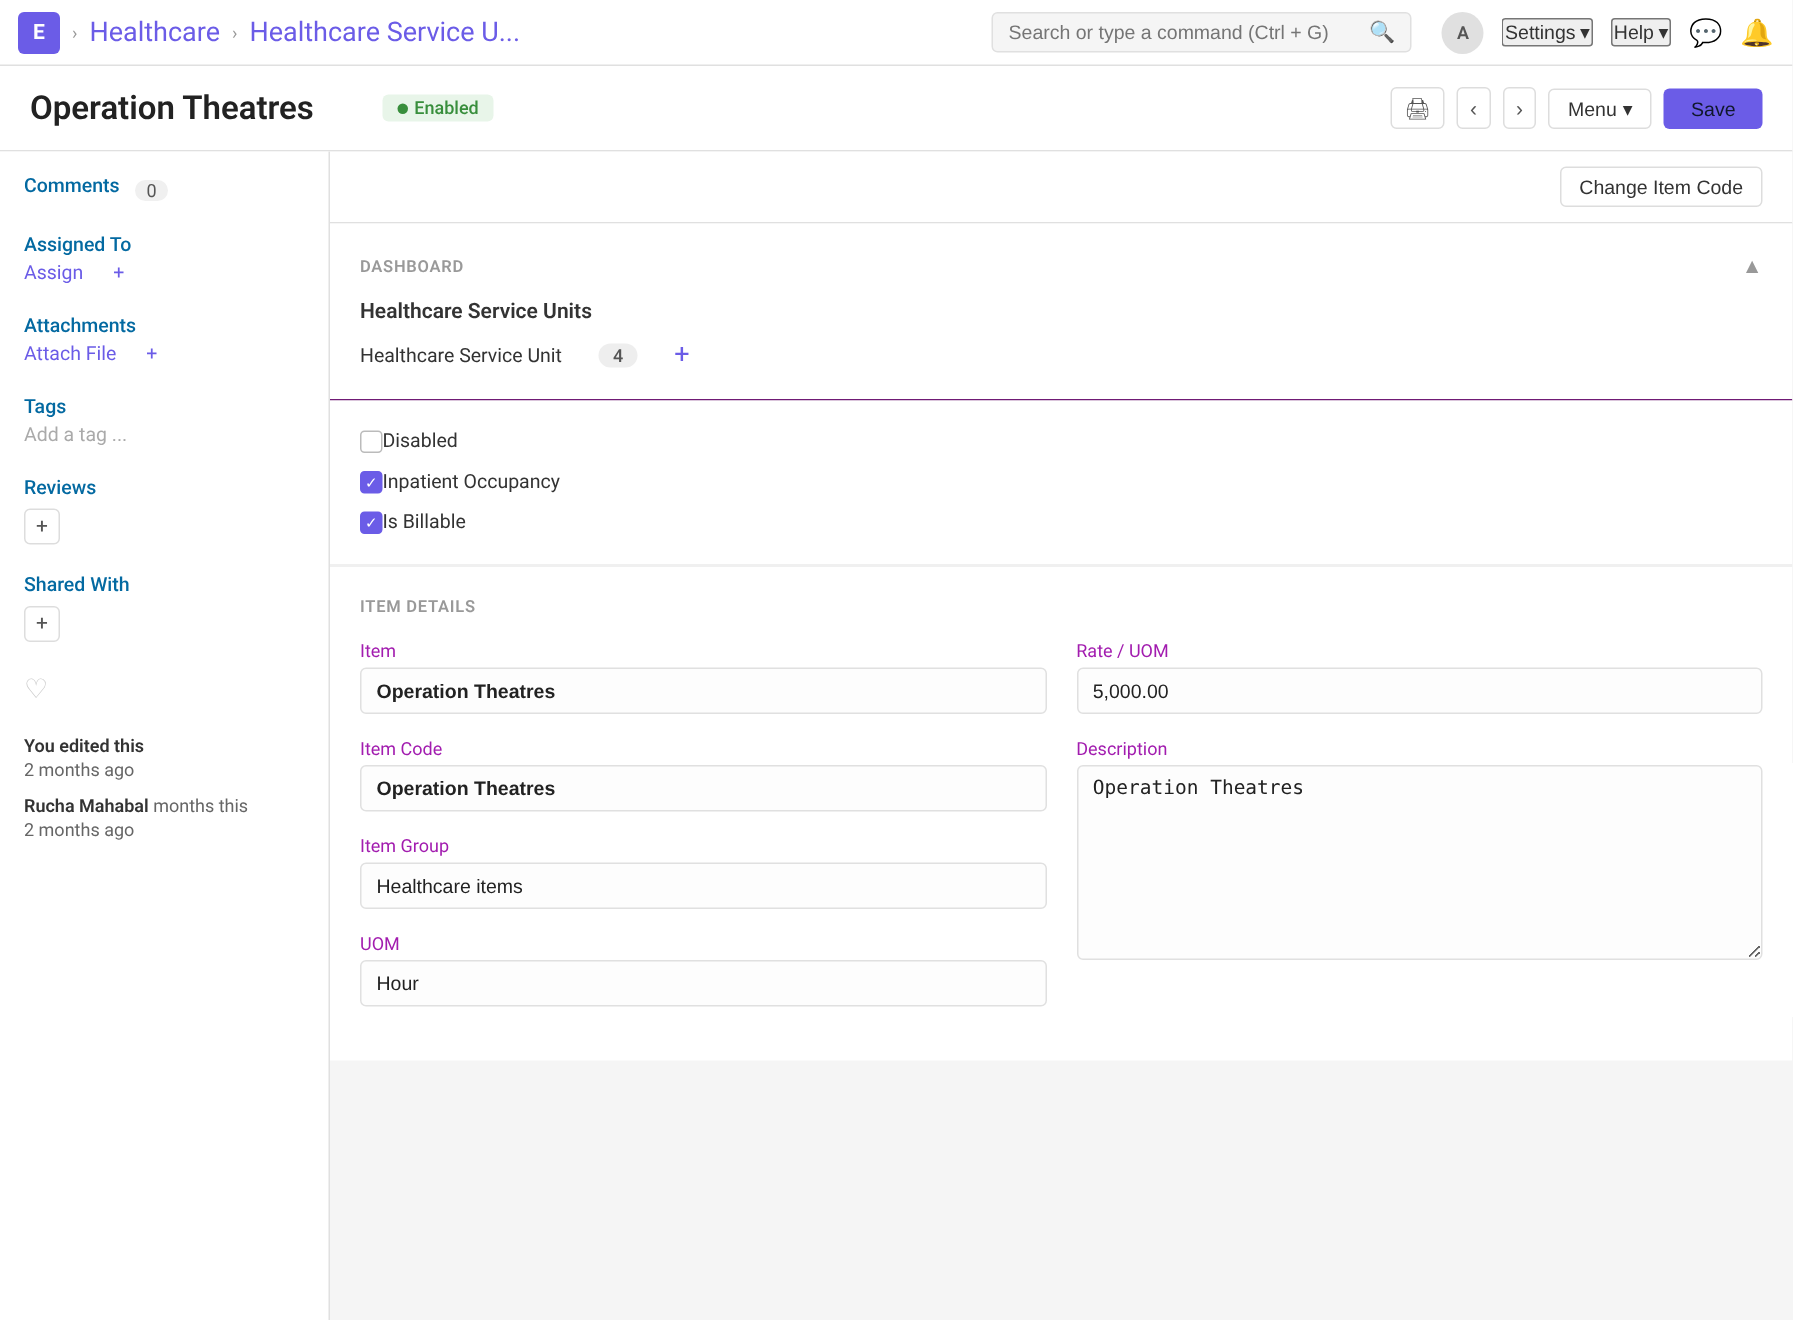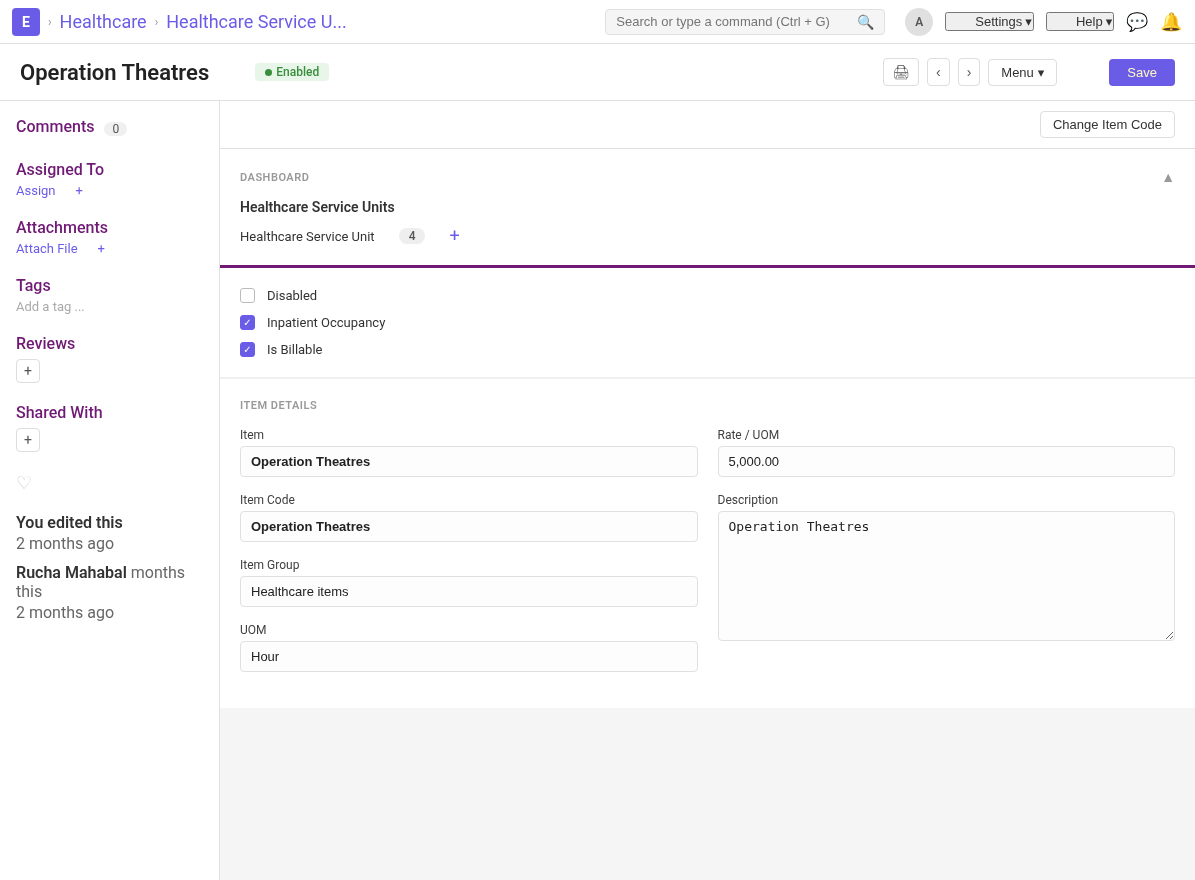--- a/index.html
+++ b/index.html
@@ -24,60 +24,60 @@
     }
     .nav-search input {
       border: none; background: transparent; outline: none; font-size: 13px; color: #666; width: 100%;
     }
     .nav-search-icon { color: #999; font-size: 14px; }
     .nav-right { display: flex; align-items: center; gap: 12px; margin-left: 12px; }
     .nav-avatar {
       width: 28px; height: 28px; background: #e0e0e0; border-radius: 50%;
       display: flex; align-items: center; justify-content: center; font-size: 12px; font-weight: 600; color: #555;
     }
-    .nav-btn { font-size: 13px; color: #333; cursor: pointer; display: flex; align-items: center; gap: 3px; padding-left: 28px; }
+    .nav-btn { font-size: 13px; color: #333; cursor: pointer; display: flex; align-items: center; gap: 3px; }
     .nav-icon-btn { font-size: 18px; color: #666; cursor: pointer; }
 
     
     .page-header {
       display: flex; align-items: center; justify-content: space-between;
       background: #fff; padding: 14px 20px; border-bottom: 1px solid #e0e0e0;
     }
     .page-title-row { display: flex; align-items: center; gap: 10px; }
     .page-title { font-size: 22px; font-weight: 600; color: #222; }
     .status-badge {
       background: #e8f5e9; color: #388e3c; border-radius: 4px;
       padding: 2px 10px; font-size: 12px; font-weight: 500; display: flex; align-items: center; gap: 4px; margin-left: 36px;
     }
     .status-dot { width: 7px; height: 7px; border-radius: 50%; background: #388e3c; }
     .header-actions { display: flex; align-items: center; gap: 8px; }
     .btn-icon { background: none; border: 1px solid #ddd; border-radius: 4px; padding: 5px 8px; cursor: pointer; color: #555; font-size: 14px; }
     .btn-menu { background: none; border: 1px solid #ddd; border-radius: 4px; padding: 5px 12px; cursor: pointer; color: #333; font-size: 13px; display: flex; align-items: center; gap: 4px; }
-    .btn-save { background: #6b5ce7; color: #fef9c3; border: none; border-radius: 4px; padding: 6px 18px; font-size: 13px; cursor: pointer; font-weight: 500; margin-left: 44px; }
+    .btn-save { background: #6b5ce7; color: #0f172a; border: none; border-radius: 4px; padding: 6px 18px; font-size: 13px; cursor: pointer; font-weight: 500; }
 
     
     .main-layout { display: flex; height: calc(880px - 44px - 54px); }
 
     
     .sidebar {
       width: 220px; flex-shrink: 0; background: #fff; border-right: 1px solid #e0e0e0;
       padding: 16px; overflow-y: auto;
     }
     .sidebar-section { margin-bottom: 20px; }
-    .sidebar-label { font-size: 16px; color: #701a75; margin-bottom: 4px; font-weight: 500; }
+    .sidebar-label { font-size: 13px; color: #0369a1; margin-bottom: 4px; font-weight: 500; }
     .sidebar-value { font-size: 13px; color: #333; }
     .sidebar-count { display: inline-block; background: #f0f0f0; border-radius: 10px; padding: 0 8px; font-size: 12px; color: #555; margin-left: 6px; }
     .sidebar-link { color: #6b5ce7; cursor: pointer; font-size: 13px; display: flex; align-items: center; gap: 20px; }
     .sidebar-add-btn {
       width: 24px; height: 24px; border: 1px solid #ddd; border-radius: 4px;
       display: flex; align-items: center; justify-content: center; cursor: pointer; color: #555; font-size: 14px; margin-top: 6px;
     }
     .heart-icon { color: #ccc; font-size: 18px; margin-top: 8px; cursor: pointer; }
     .sidebar-meta { margin-top: 20px; }
-    .meta-text { font-size: 16px; color: #666; margin-bottom: 2px; }
+    .meta-text { font-size: 12px; color: #666; margin-bottom: 2px; }
     .meta-name { font-weight: 600; color: #333; }
 
     
     .content-area { flex: 1; overflow-y: auto; background: #f5f5f5; }
 
     
     .change-item-code-bar {
       background: #fff; padding: 10px 20px; border-bottom: 1px solid #e0e0e0;
       display: flex; justify-content: flex-end;
     }
@@ -85,46 +85,46 @@
       background: none; border: 1px solid #ddd; border-radius: 4px;
       padding: 5px 12px; font-size: 13px; cursor: pointer; color: #333;
     }
     .section-header {
       display: flex; align-items: center; justify-content: space-between;
       margin-bottom: 14px;
     }
     .section-title-sm { font-size: 11px; font-weight: 600; color: #999; letter-spacing: 0.5px; text-transform: uppercase; }
     .section-collapse { color: #999; cursor: pointer; font-size: 14px; }
 
-    .dashboard-section { background: #fff; padding: 20px; border-bottom: 3px solid #701a75; }
+    .dashboard-section { background: #fff; padding: 20px; border-bottom: 1px solid #701a75; }
     .dashboard-heading { font-size: 14px; font-weight: 600; color: #333; margin-bottom: 12px; }
     .service-unit-row { display: flex; align-items: center; gap: 24px; }
     .service-unit-label { font-size: 13px; color: #333; }
     .service-unit-count {
       background: #eee; border-radius: 10px; padding: 1px 10px;
       font-size: 12px; color: #555; font-weight: 500;
     }
     .service-unit-add { color: #6b5ce7; font-size: 18px; cursor: pointer; line-height: 1; }
 
     
     .checkboxes-section { background: #fff; padding: 20px; border-bottom: 2px solid #f0f0f0; }
-    .checkbox-row { display: flex; align-items: center; gap: 12px; margin-bottom: 12px; }
+    .checkbox-row { display: flex; align-items: center; gap: 0; margin-bottom: 12px; }
     .checkbox-row:last-child { margin-bottom: 0; }
     .cb { width: 15px; height: 15px; border: 1px solid #bbb; border-radius: 3px; display: flex; align-items: center; justify-content: center; flex-shrink: 0; }
     .cb.checked { background: #6b5ce7; border-color: #6b5ce7; }
     .cb-label { font-size: 13px; color: #333; }
     .check-mark { color: #fff; font-size: 10px; }
 
     
     .item-details-section { background: #fff; padding: 20px; }
     .section-label-sm { font-size: 11px; font-weight: 600; color: #999; letter-spacing: 0.5px; text-transform: uppercase; margin-bottom: 16px; }
 
     .form-grid { display: grid; grid-template-columns: 1fr 1fr; gap: 0 20px; }
     .form-group { margin-bottom: 16px; }
-    .form-label { font-size: 12px; color: #404040; margin-bottom: 4px; }
+    .form-label { font-size: 12px; color: #a21caf; margin-bottom: 4px; }
     .form-input {
       width: 100%; border: 1px solid #e0e0e0; border-radius: 4px;
       padding: 7px 10px; font-size: 13px; color: #222; background: #fdfdfd;
       outline: none;
     }
     .form-input.bold-val { font-weight: 600; }
     .form-textarea {
       width: 100%; border: 1px solid #e0e0e0; border-radius: 4px;
       padding: 7px 10px; font-size: 13px; color: #222; background: #fdfdfd;
       outline: none; resize: vertical; min-height: 130px;

